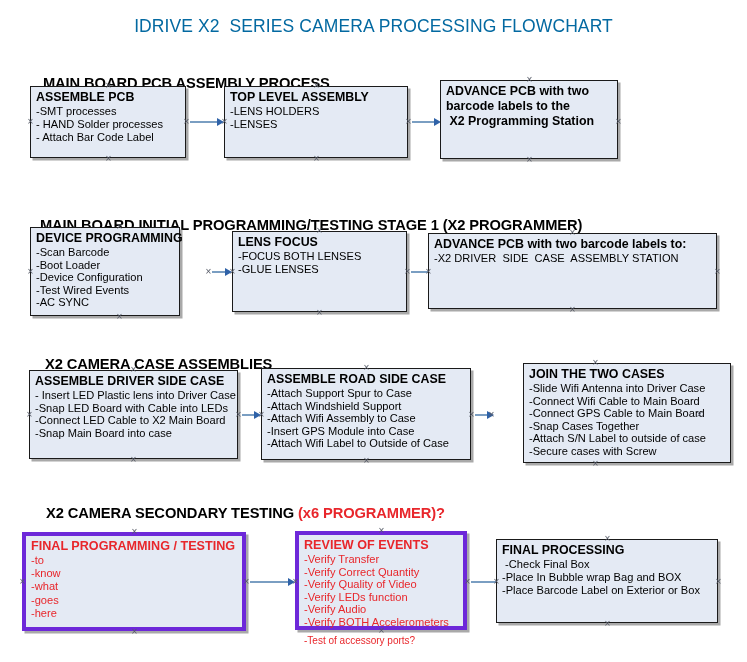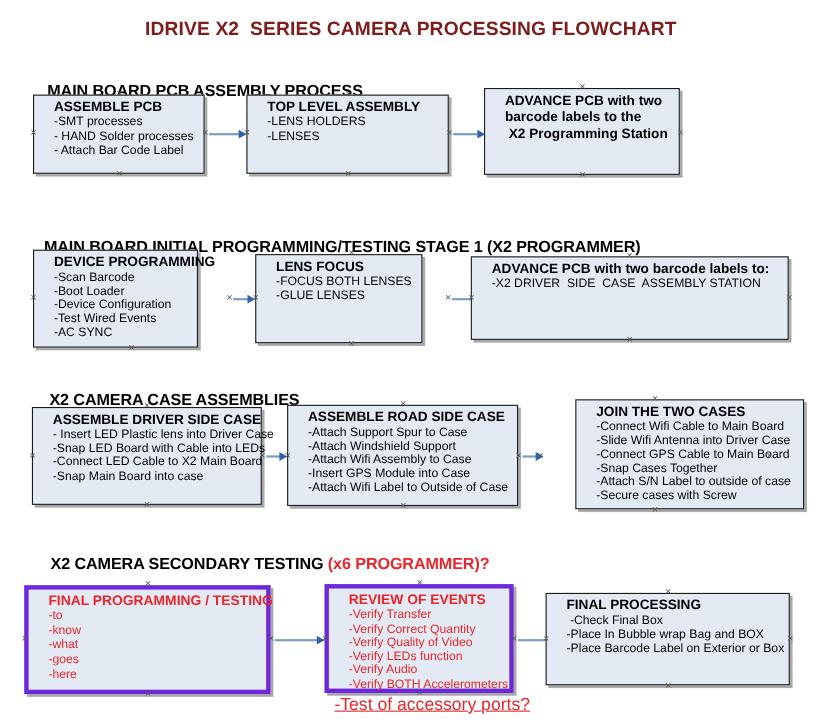--- a/index.html
+++ b/index.html
@@ -19,44 +19,44 @@
     left: 0; top: 0;
     width: 747px;
     height: 662px;
   }
   .main-title {
     position: absolute;
     left: 0; top: 16px;
     width: 747px;
     text-align: center;
     font-size: 17.5px;
-    font-weight: bold;
+    font-weight: normal;
     letter-spacing: 0.1px;
-    color: #7f1d1d;
+    color: #0369a1;
     white-space: pre;
   }
   .section-heading {
     position: absolute;
     font-size: 14.7px;
     font-weight: bold;
     color: #000000;
     white-space: pre;
     letter-spacing: -0.1px;
   }
   .section-heading .accent {
     color: #e8262b;
   }
   
   .box {
     position: absolute;
     box-sizing: border-box;
     background: #e4eaf4;
     border: 1px solid #1a1a1a;
     box-shadow: 2.5px 2.5px 0 0 rgba(140,140,140,0.75);
-    padding: 3px 4px 2px 18px;
+    padding: 3px 4px 2px 5px;
     overflow: visible;
   }
   .box.red-border {
     border: 4px solid #6d28d9;
   }
   .box-title {
     font-size: 12.4px;
     font-weight: bold;
     color: #000000;
     line-height: 14px;
@@ -76,25 +76,24 @@
   }
   .box-line.red {
     color: #e8262b;
   }
   .box-line.tight {
     line-height: 12.6px;
   }
   .overflow-line {
     position: absolute;
     left: 5px;
-    font-size: 16px;
+    font-size: 10px;
     color: #e8262b;
     white-space: pre;
     line-height: 13.2px;
-    text-decoration: underline;
   }
   
   .conn {
     position: absolute;
     height: 2px;
     background: #7a9ec2;
   }
   .arrowhead {
     position: absolute;
     width: 0; height: 0;
@@ -175,21 +174,21 @@
     <div class="box-line tight">-AC SYNC</div>
   </div>
   <div class="xh" style="left:115px; top:222px;"></div>
   <div class="xh" style="left:26px; top:267px;"></div>
   <div class="xh" style="left:204px; top:267px;"></div>
   <div class="xh" style="left:115px; top:312px;"></div>
 
   <div class="conn" style="left:212px; top:271px; width:15px;"></div>
   <div class="arrowhead" style="left:225px; top:267.5px;"></div>
 
-  <div class="box" style="left:232px; top:231px; width:152px; height:81px;">
+  <div class="box" style="left:232px; top:231px; width:175px; height:81px;">
     <div class="box-title">LENS FOCUS</div>
     <div class="box-line">-FOCUS BOTH LENSES</div>
     <div class="box-line">-GLUE LENSES</div>
   </div>
   <div class="xh" style="left:315px; top:226px;"></div>
   <div class="xh" style="left:228px; top:267px;"></div>
   <div class="xh" style="left:403px; top:267px;"></div>
   <div class="xh" style="left:315px; top:308px;"></div>
 
   <div class="conn" style="left:411px; top:271px; width:23px;"></div>
@@ -234,22 +233,22 @@
   <div class="xh" style="left:362px; top:363px;"></div>
   <div class="xh" style="left:257px; top:410px;"></div>
   <div class="xh" style="left:467px; top:410px;"></div>
   <div class="xh" style="left:362px; top:456px;"></div>
 
   <div class="conn" style="left:475px; top:414px; width:14px;"></div>
   <div class="arrowhead" style="left:487px; top:410.5px;"></div>
 
   <div class="box" style="left:491px; top:363px; width:208px; height:100px;margin-left:32px;">
     <div class="box-title">JOIN THE TWO CASES</div>
+    <div class="box-line tight">-Slide Wifi Antenna into Driver Case</div>
     <div class="box-line tight">-Connect Wifi Cable to Main Board</div>
-    <div class="box-line tight">-Slide Wifi Antenna into Driver Case</div>
     <div class="box-line tight">-Connect GPS Cable to Main Board</div>
     <div class="box-line tight">-Snap Cases Together</div>
     <div class="box-line tight">-Attach S/N Label to outside of case</div>
     <div class="box-line tight">-Secure cases with Screw</div>
   </div>
   <div class="xh" style="left:591px; top:358px;"></div>
   <div class="xh" style="left:487px; top:410px;"></div>
   <div class="xh" style="left:695px; top:410px;"></div>
   <div class="xh" style="left:591px; top:459px;"></div>
 

